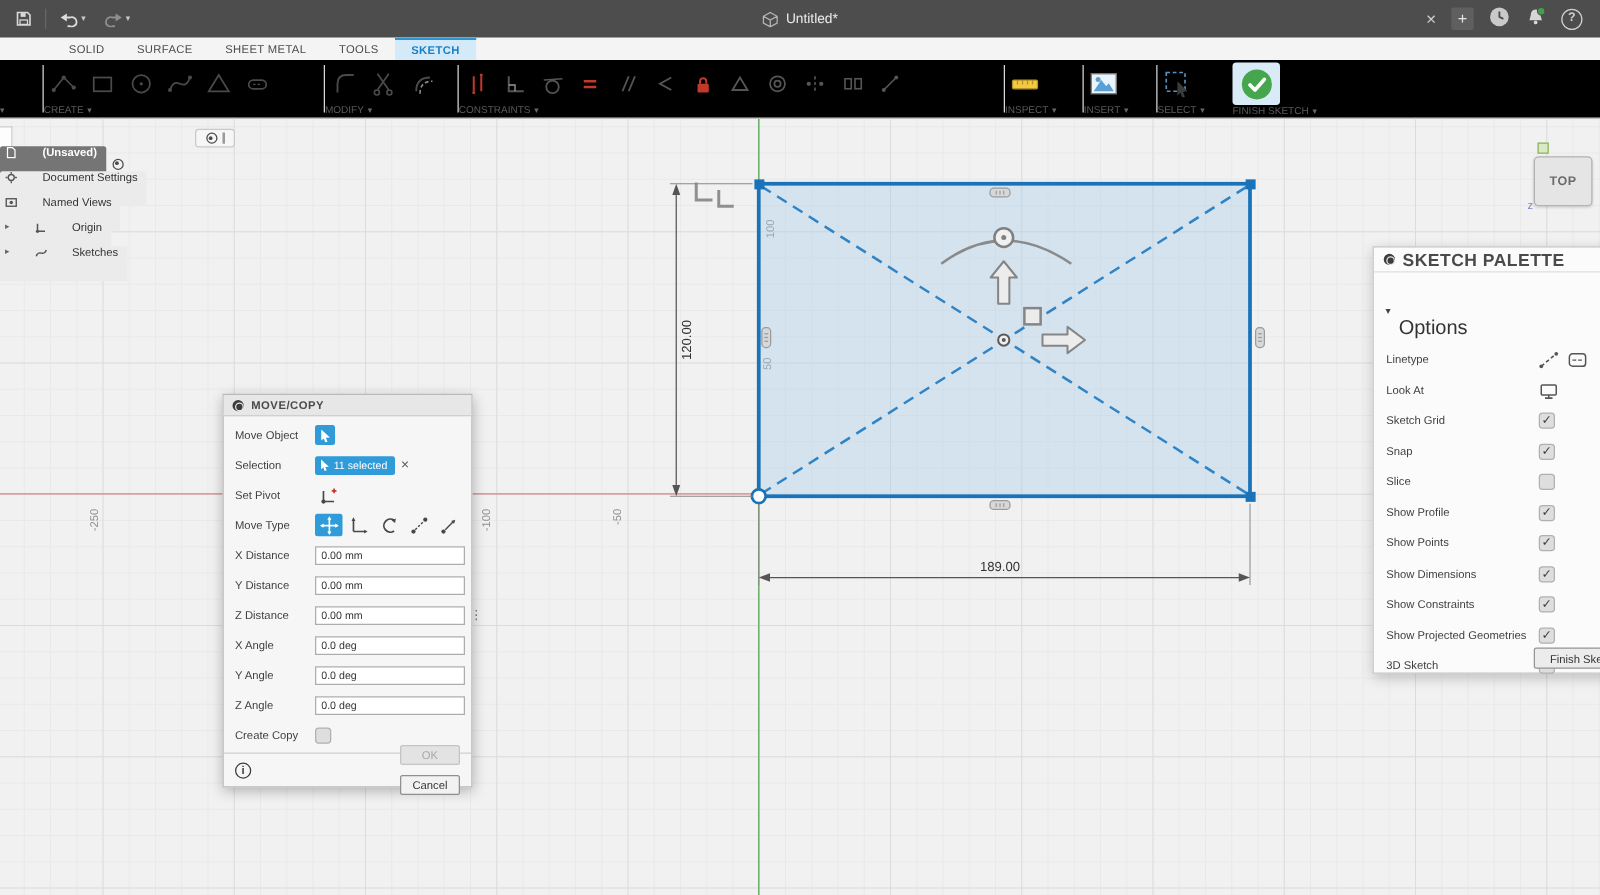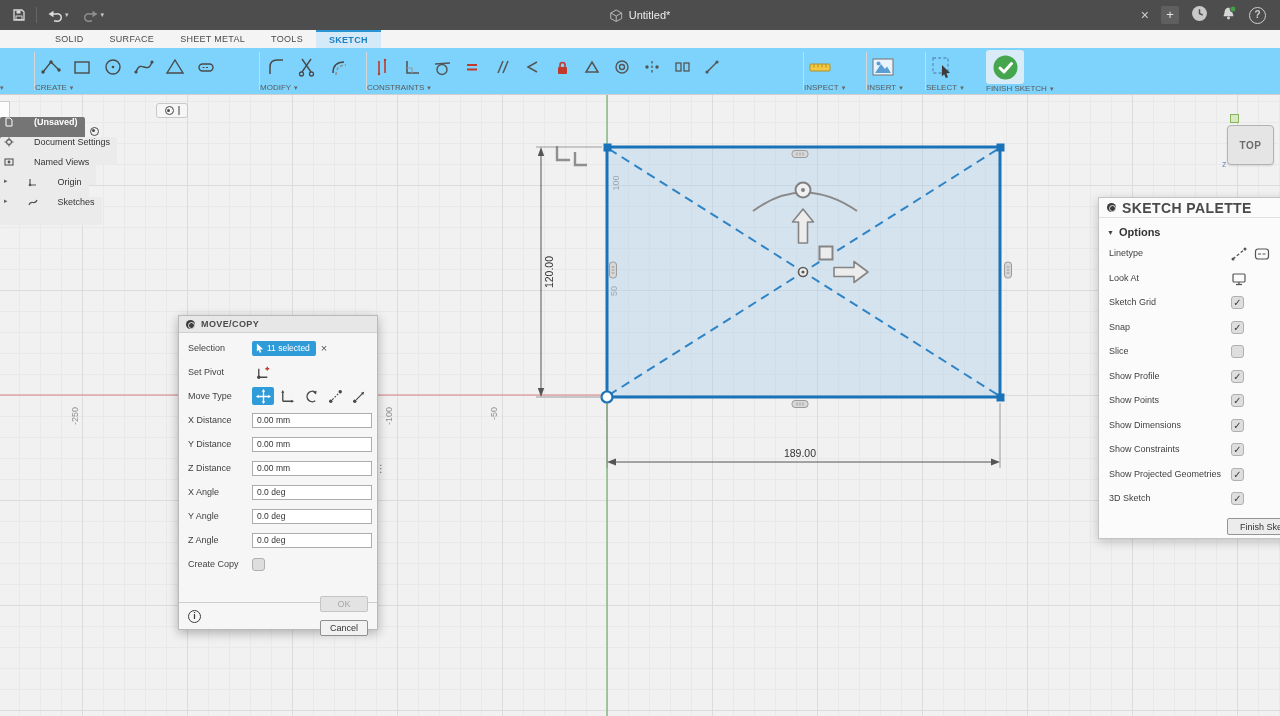--- a/index.html
+++ b/index.html
@@ -19,21 +19,21 @@
                align-items:center; gap:6px; height:30px; }
   .tb-title { color:#ececec; font-size:11px; }
   .tb-right { margin-left:auto; display:flex; align-items:center; gap:12px; padding-right:14px; }
   .tb-x { color:#cfcfcf; font-size:14px; line-height:14px; }
   .tb-plus { width:18px; height:18px; background:#5f5f5f; border-radius:2px; color:#e4e4e4;
              font-size:13px; line-height:18px; text-align:center; }
   .tb-help { width:17px; height:17px; border:1.5px solid #cfcfcf; border-radius:50%;
              color:#cfcfcf; font-size:10px; font-weight:bold; line-height:14px; text-align:center; }
 
   
-  .ribbon { position:absolute; top:30px; left:0; width:1280px; height:65px; background:#7dd3fc;
+  .ribbon { position:absolute; top:30px; left:0; width:1280px; height:65px; background:#000000;
             border-bottom:1px solid #cfcfcf; }
   .tabs { display:flex; height:18px; padding-left:42px; background:#f4f4f4; }
   .tab { font-size:9px; color:#4a4a4a; padding:0 13px; line-height:18px; letter-spacing:.3px; }
   .tab.active { background:#d5eaf8; color:#1c7fc4; border-top:2px solid #2b95d4; line-height:16px; font-weight:bold; }
   .tools { display:flex; height:46px; align-items:stretch; }
   .tgroup { display:flex; flex-direction:column; align-items:flex-start; justify-content:space-between; padding:2px 0 1px; }
   .ticons { display:flex; align-items:center; justify-content:center; flex:1; }
   .tool { display:flex; align-items:center; justify-content:center; width:31px; height:30px; border-radius:2px; }
   .tool.small { width:30px; height:26px; }
   .tlabel { font-size:8px; color:#5a5a5a; display:flex; align-items:center; gap:3px; padding-bottom:1px; }
@@ -121,21 +121,21 @@
   .btn.disabled { background:#e3e3e3; border-color:#c4c4c4; color:#a8a8a8; }
 
   
   .palette { position:absolute; left:1098px; top:102px; width:210px; height:342px; background:#fbfbfb;
              border:1px solid #c4c4c4; box-shadow:0 3px 10px rgba(0,0,0,.2); overflow:visible; }
   .p-header { height:20px; display:flex; align-items:center; gap:6px; padding:0 8px;
               border-bottom:1px solid #e0e0e0; }
   .p-title { font-size:14px; font-weight:bold; color:#4a4a4a; letter-spacing:.4px; }
   .p-section { display:flex; align-items:center; gap:5px; padding:8px 8px 4px; }
   .sec-arrow { font-size:7px; color:#444; }
-  .sec-label { font-size:11px; font-weight:bold; color:#333; }
+  .sec-label { font-size:16px; font-weight:normal; color:#333;margin-top:28px; }
   .p-row { position:relative; height:24.5px; }
   .p-label { position:absolute; left:10px; top:6px; font-size:9px; color:#3f3f3f; }
   .p-ctl { position:absolute; left:132px; top:5px; display:flex; align-items:center; gap:7px; }
   .lt-btn { display:flex; color:#555; }
   .p-finish { position:absolute; left:128px; top:320px; width:80px; height:17px; background:#ececec;
               border:1px solid #949494; border-radius:2px; font-size:9px; color:#333;
               white-space:nowrap; overflow:hidden; text-align:center; }
 </style>
 </head>
 <body>
@@ -569,20 +569,30 @@
       </div>
     </div>
 
     <div class="mdialog">
       <div class="md-header">
         <span class="fold-ico"></span>
         <span class="md-title">MOVE/COPY</span>
       </div>
       <div class="md-body">
         <div class="md-row">
+          <span class="md-label">Move Object</span>
+          <span class="md-ctl">
+            <button class="mo-btn">
+                <svg width="9" height="11" viewBox="0 0 9 11">
+                  <polygon points="1,0.5 8,7 4.7,7.2 6,10.3 4.2,10.8 3,7.8 1,9.4" fill="#fff"></polygon>
+                </svg>
+              </button>
+          </span>
+        </div>
+        <div class="md-row">
           <span class="md-label">Selection</span>
           <span class="md-ctl">
             <span class="sel-chip">
               <svg width="8" height="10" viewBox="0 0 9 11">
                   <polygon points="1,0.5 8,7 4.7,7.2 6,10.3 4.2,10.8 3,7.8 1,9.4" fill="#fff"></polygon>
                 </svg>
               <span>11 selected</span>
             </span>
             <button class="chip-x">×</button>
           </span>

